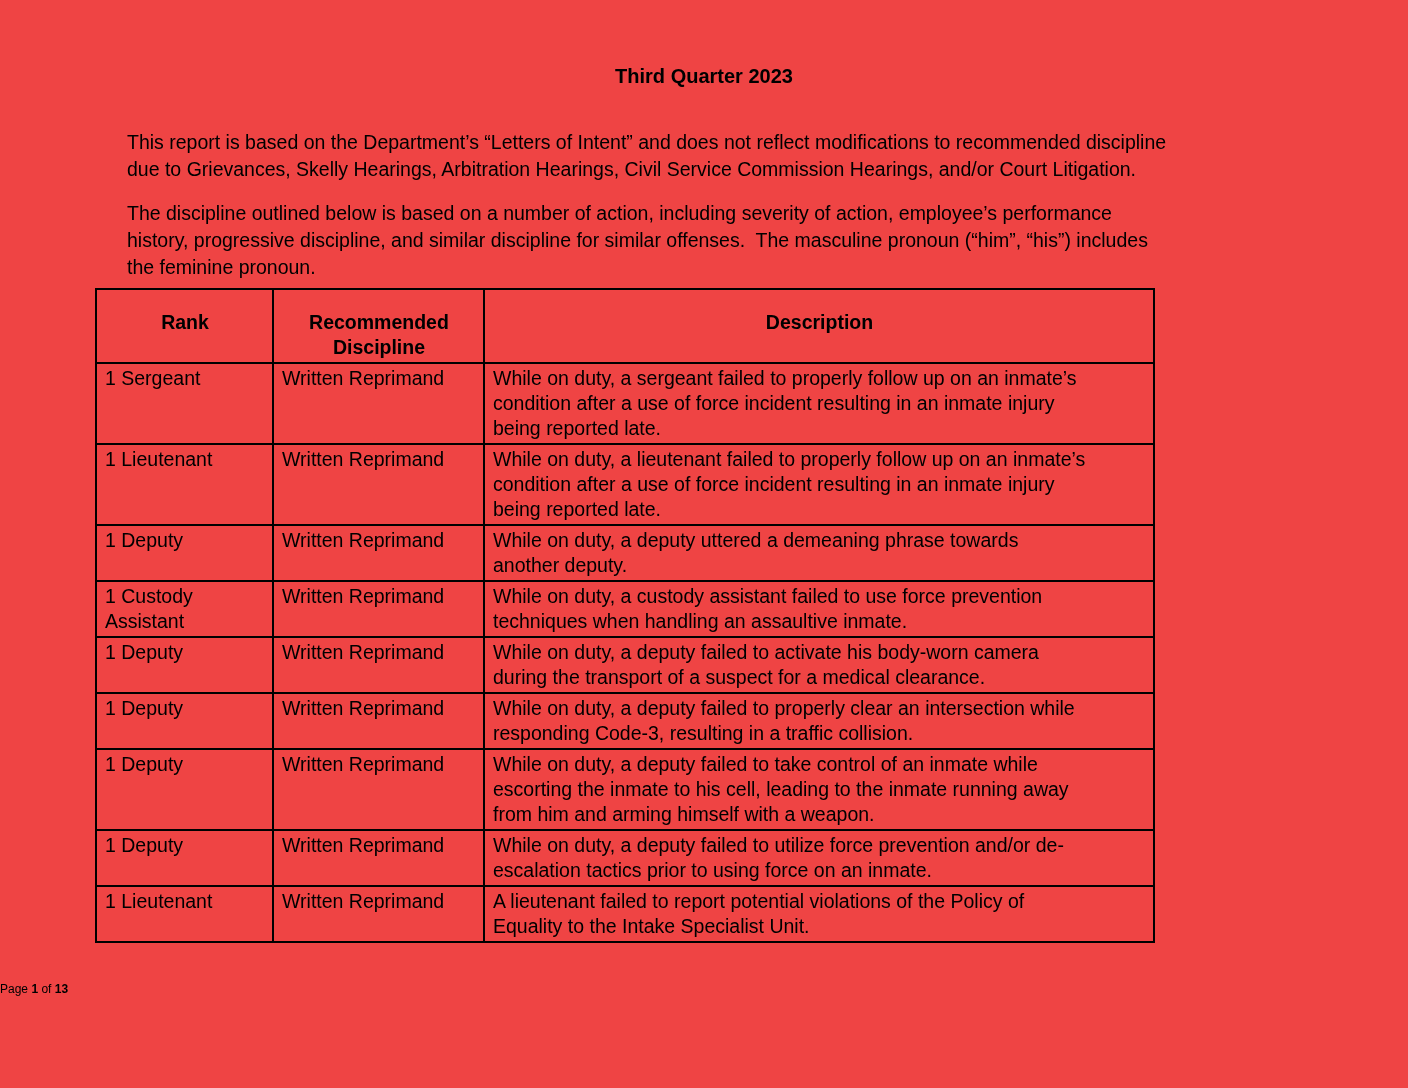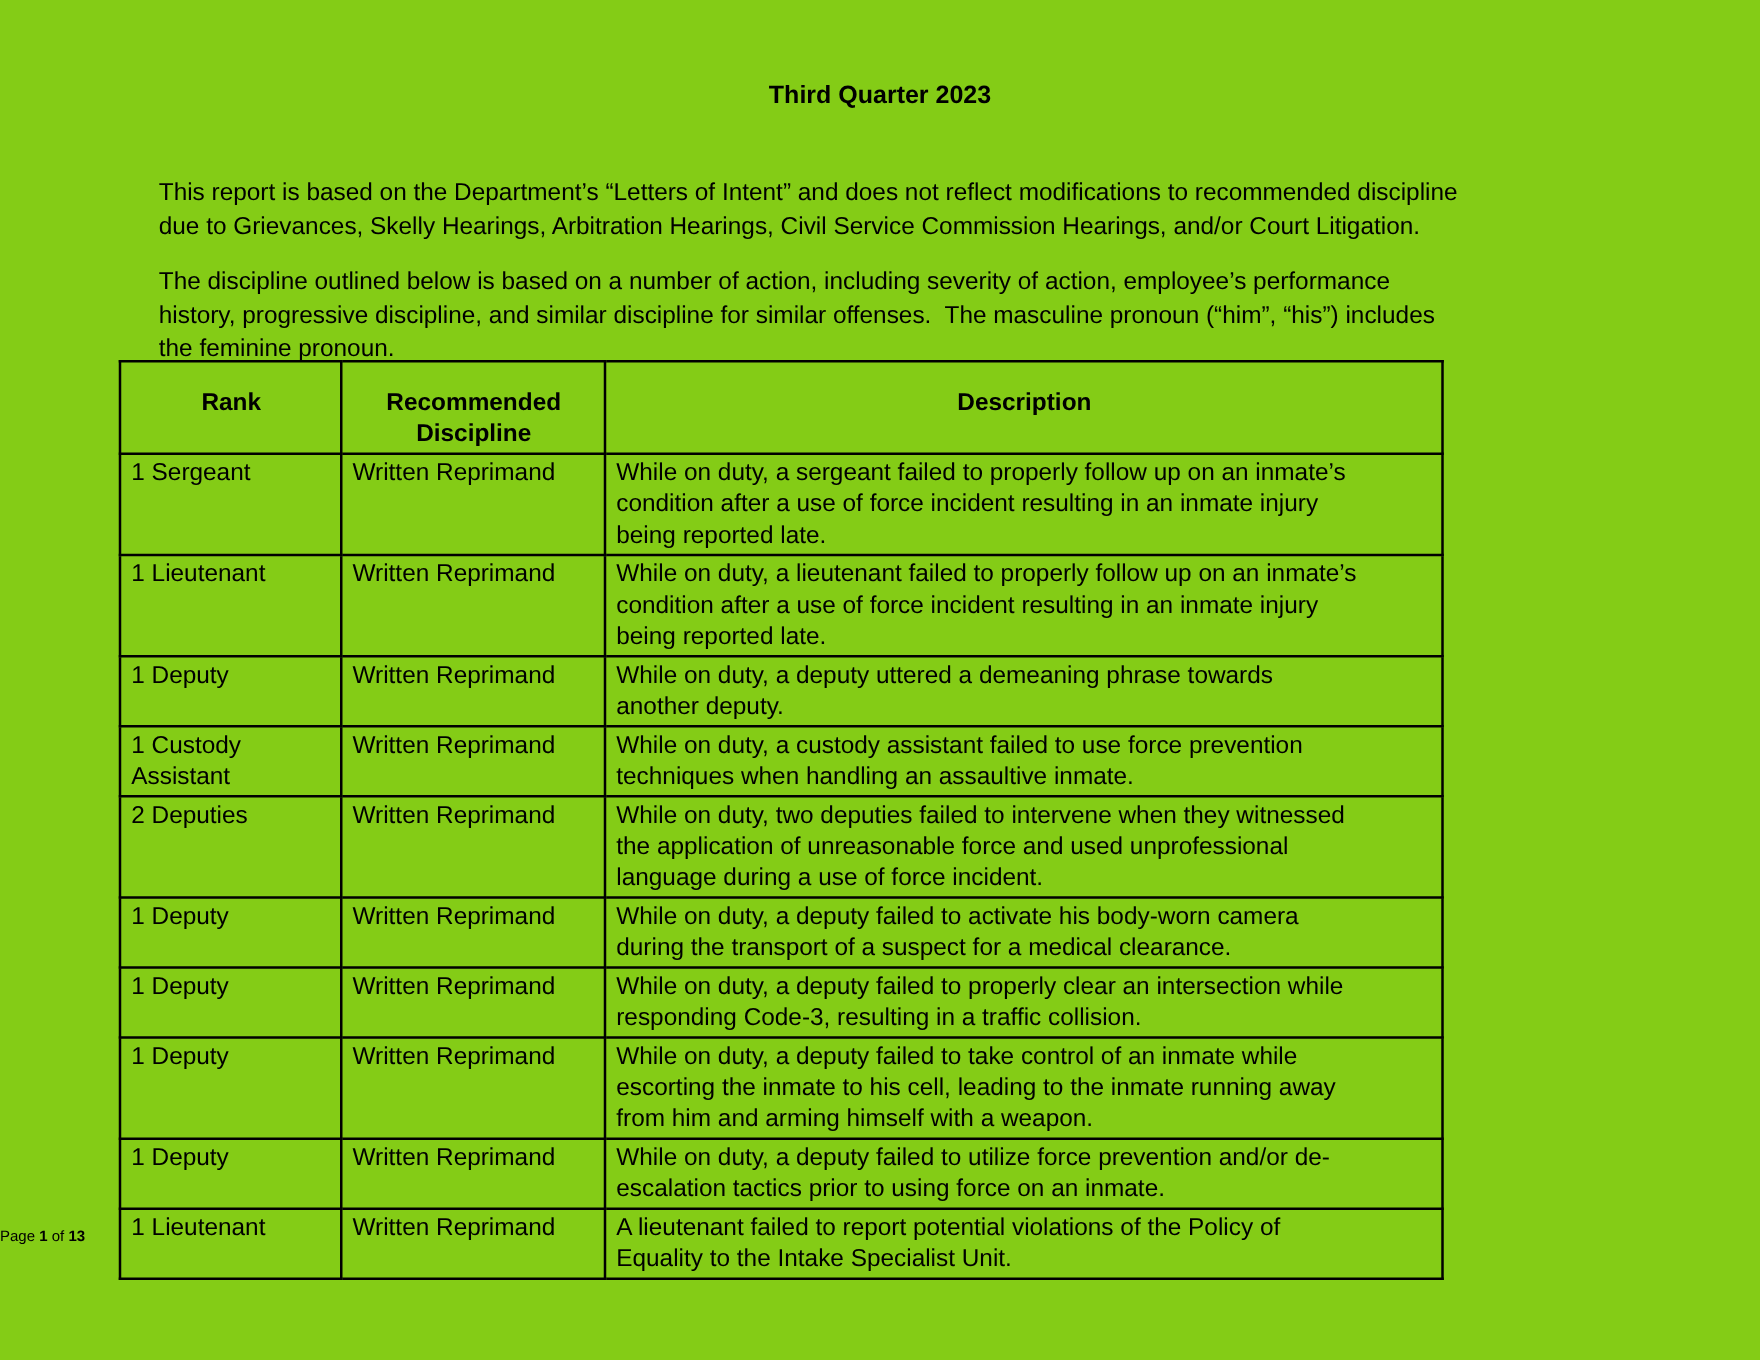--- a/index.html
+++ b/index.html
@@ -9,40 +9,40 @@
     height: 1088px;
     background: #ffffff;
     color: #000000;
     font-family: "Liberation Sans", sans-serif;
     overflow: hidden;
   }
   .page {
     position: relative;
     width: 1408px;
     height: 1088px;
-    background: #84cc16;
+    background: #ef4444;
   }
   .doc-title {
     position: absolute;
     top: 64px;
     left: 0;
     width: 100%;
     text-align: center;
     font-size: 20px;
     font-weight: bold;
     line-height: 24px;
   }
   .intro {
     position: absolute;
     top: 129px;
     left: 127px;
     width: 1160px;
   }
   .intro p {
-    margin: 12px 0 17px 0;
+    margin: 0 0 17px 0;
     font-size: 19.5px;
     line-height: 27px;
     white-space: pre;
   }
   table.report {
     position: absolute;
     top: 288px;
     left: 95px;
     width: 1058px;
     border-collapse: collapse;
@@ -126,27 +126,20 @@
         <td class="desc">While on duty, a deputy uttered a demeaning phrase towards
 another deputy.</td>
       </tr>
       <tr>
         <td>1 Custody Assistant</td>
         <td>Written Reprimand</td>
         <td class="desc">While on duty, a custody assistant failed to use force prevention
 techniques when handling an assaultive inmate.</td>
       </tr>
       <tr>
-        <td>2 Deputies</td>
-        <td>Written Reprimand</td>
-        <td class="desc">While on duty, two deputies failed to intervene when they witnessed
-the application of unreasonable force and used unprofessional
-language during a use of force incident.</td>
-      </tr>
-      <tr>
         <td>1 Deputy</td>
         <td>Written Reprimand</td>
         <td class="desc">While on duty, a deputy failed to activate his body-worn camera
 during the transport of a suspect for a medical clearance.</td>
       </tr>
       <tr>
         <td>1 Deputy</td>
         <td>Written Reprimand</td>
         <td class="desc">While on duty, a deputy failed to properly clear an intersection while
 responding Code-3, resulting in a traffic collision.</td>

